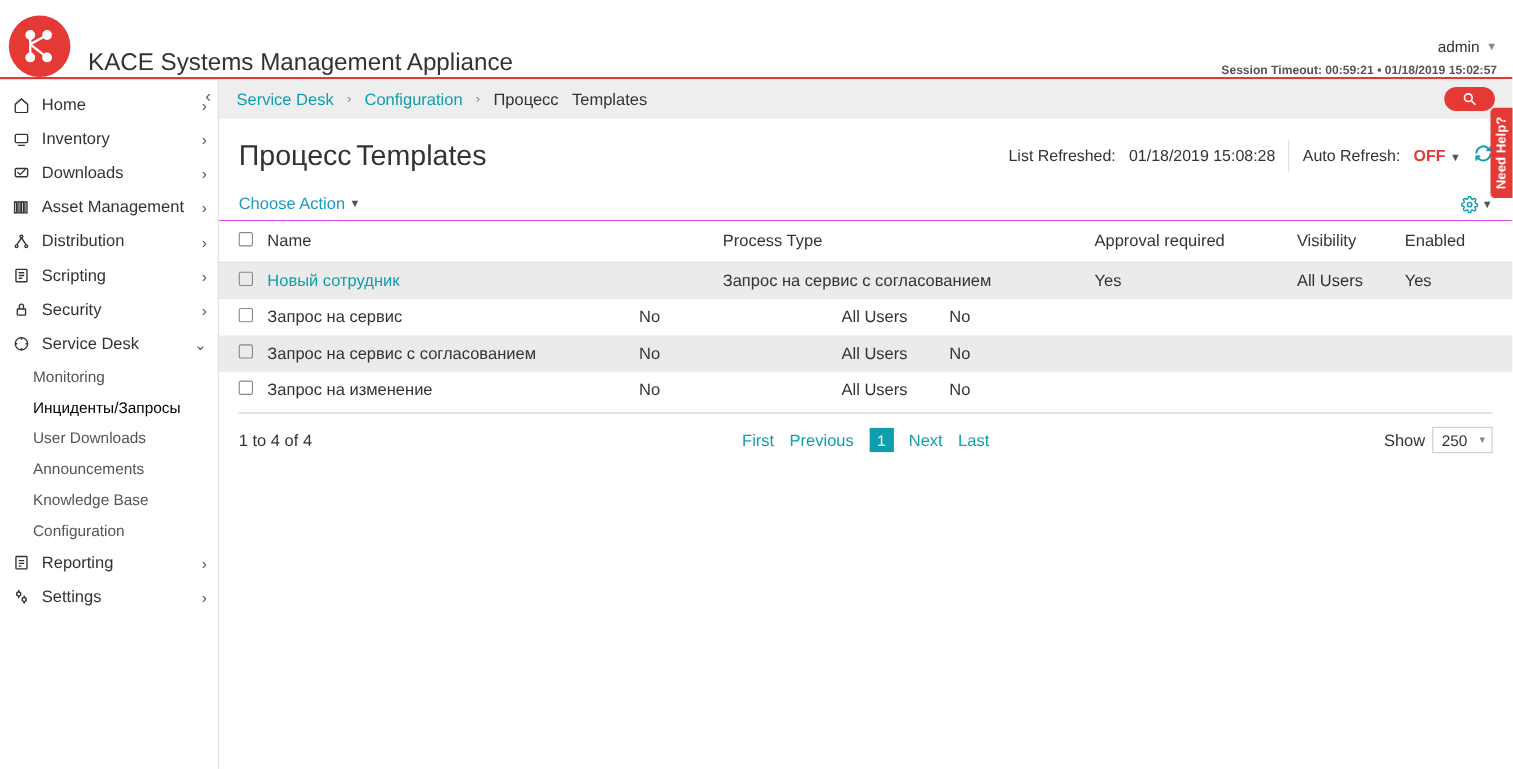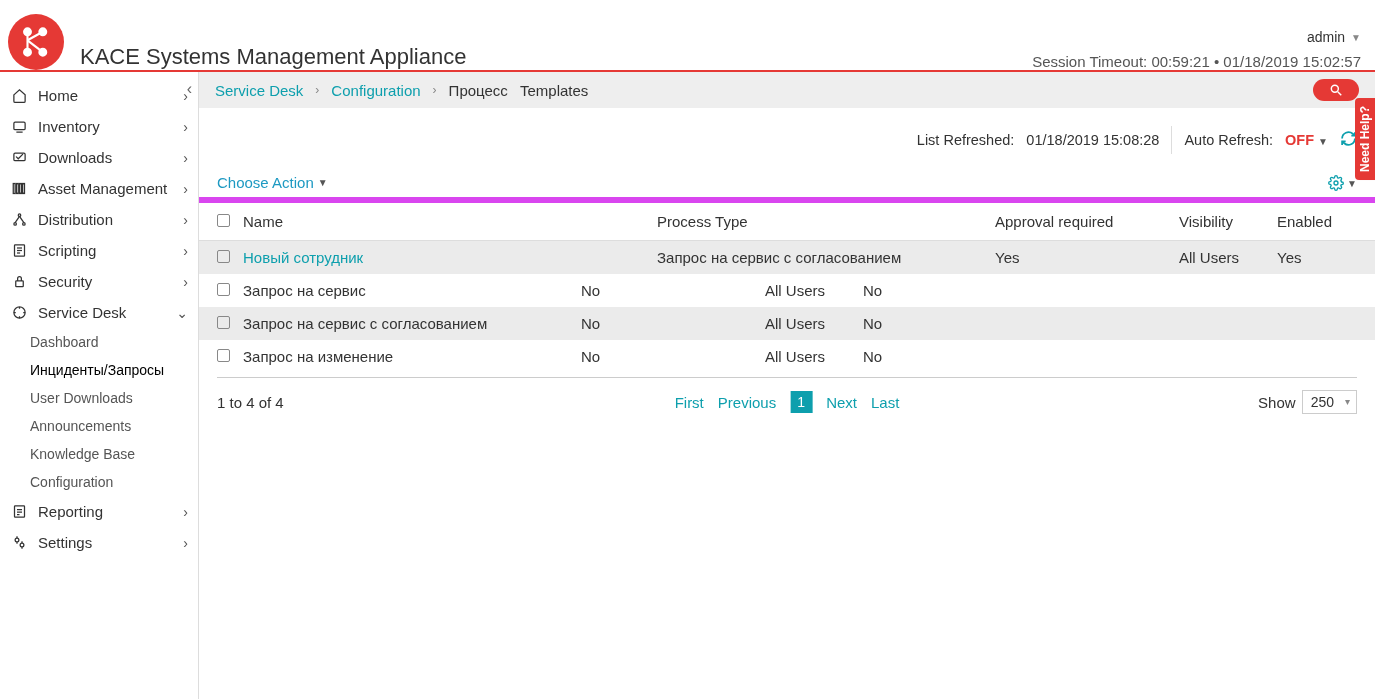--- a/index.html
+++ b/index.html
@@ -6,21 +6,21 @@
 body { background: white; color: #333; font-size: 15px; width: 1375px; height: 699px; overflow: hidden; }
 
 
 .header { display: flex; align-items: flex-end; border-bottom: 2px solid #e53935; padding: 0 0 0 0; height: 72px; }
 .logo { width: 56px; height: 56px; background: #e53935; border-radius: 50%; margin: 8px 16px 0 8px; display: flex; align-items: center; justify-content: center; flex-shrink: 0; }
 .logo svg { width: 34px; height: 34px; }
 .app-title { font-size: 22px; font-weight: 500; color: #333; margin-top: 18px; flex: 1; }
 .header-right { margin-left: auto; text-align: right; padding: 8px 14px 0 0; font-size: 13px; color: #333; }
 .user-line { font-size: 14px; display: flex; align-items: center; justify-content: flex-end; gap: 6px; margin-bottom: 8px; }
 .user-caret { font-size: 10px; color: #888; }
-.session-line { color: #555; font-size: 15px; }
+.session-line { color: #555; font-size: 11px; font-weight: bold; }
 
 
 .layout { display: flex; height: calc(100% - 72px); }
 .sidebar { width: 199px; border-right: 1px solid #ddd; position: relative; padding-top: 8px; }
 .collapse-handle { position: absolute; top: 8px; right: 6px; font-size: 16px; color: #666; cursor: pointer; }
 .nav-item { display: flex; align-items: center; gap: 10px; padding: 7px 10px 7px 10px; cursor: pointer; color: #333; font-size: 15px; }
 .nav-icon { width: 18px; display: inline-flex; justify-content: center; font-size: 14px; color: #333; }
 .nav-label { flex: 1; }
 .nav-chevron { font-size: 14px; color: #555; }
 .sub-nav { padding-left: 30px; }
@@ -45,21 +45,21 @@
 .divider-v { width: 1px; height: 28px; background: #ddd; }
 .auto-off { color: #e53935; font-weight: 600; }
 .caret-down { font-size: 10px; color: #555; }
 .refresh-icon { color: #0d9fad; cursor: pointer; font-size: 16px; }
 
 .action-bar { display: flex; align-items: flex-end; padding: 6px 18px 6px 18px; }
 .choose-action { color: #1d99c2; font-size: 15px; cursor: pointer; display: flex; align-items: center; gap: 4px; }
 .gear-right { margin-left: auto; color: #0d9fad; cursor: pointer; display:flex; align-items:center; gap:3px; }
 
 
-.table { border-top: 6px solid #d946ef; }
+.table { border-top: 1px solid #d946ef; }
 .thead { display: flex; align-items: center; padding: 10px 18px; border-bottom: 1px solid #ddd; background: white; font-weight: 500; font-size: 15px; }
 .trow { display: flex; align-items: center; padding: 8px 18px; font-size: 15px; }
 .trow.odd { background: #ebebeb; }
 .col-chk { width: 26px; flex-shrink: 0; }
 .col-name { width: 414px; flex-shrink: 0; }
 .col-type { width: 338px; flex-shrink: 0; }
 .col-appr { width: 184px; flex-shrink: 0; }
 .col-vis { width: 98px; flex-shrink: 0; }
 .col-en { flex: 1; }
 .row-link { color: #0d9fad; cursor: pointer; }
@@ -186,21 +186,21 @@
           <span class="nav-icon">
             <svg width="15" height="15" viewBox="0 0 24 24" fill="none" stroke="#333" stroke-width="2">
               <circle cx="12" cy="12" r="9"></circle>
               <path d="M12 3v3M12 18v3M3 12h3M18 12h3"></path>
             </svg>
           </span>
           <span class="nav-label">Service Desk</span>
           <span class="nav-chevron">⌄</span>
         </div>
         <div class="sub-nav">
-          <div class="sub-item">Dashboard</div>
+          <div class="sub-item">Monitoring</div>
           <div class="sub-item active">Инциденты/Запросы</div>
           <div class="sub-item">User Downloads</div>
           <div class="sub-item">Announcements</div>
           <div class="sub-item">Knowledge Base</div>
           <div class="sub-item">Configuration</div>
         </div>
         <div class="nav-item">
           <span class="nav-icon">
             <svg width="15" height="15" viewBox="0 0 24 24" fill="none" stroke="#333" stroke-width="2">
               <rect x="4" y="3" width="16" height="18" rx="1"></rect>
@@ -237,20 +237,24 @@
       <span class="bc-current-l">Templates</span>
       <span class="search-pill">
         <svg viewBox="0 0 24 24" fill="none" stroke-width="2.5">
             <circle cx="10" cy="10" r="6"></circle>
             <line x1="15" y1="15" x2="21" y2="21"></line>
           </svg>
       </span>
     </div>
 
     <div class="title-bar">
+      <div>
+        <span class="page-title-b">Процесс</span>
+        <span class="page-title-l">Templates</span>
+      </div>
       <div class="refresh-info">
         <span>List Refreshed:</span>
         <span>01/18/2019 15:08:28</span>
         <span class="divider-v"></span>
         <span>Auto Refresh:</span>
         <span>
           <span class="auto-off">OFF</span>
           <span class="caret-down">▼</span>
         </span>
         <span class="refresh-icon">

